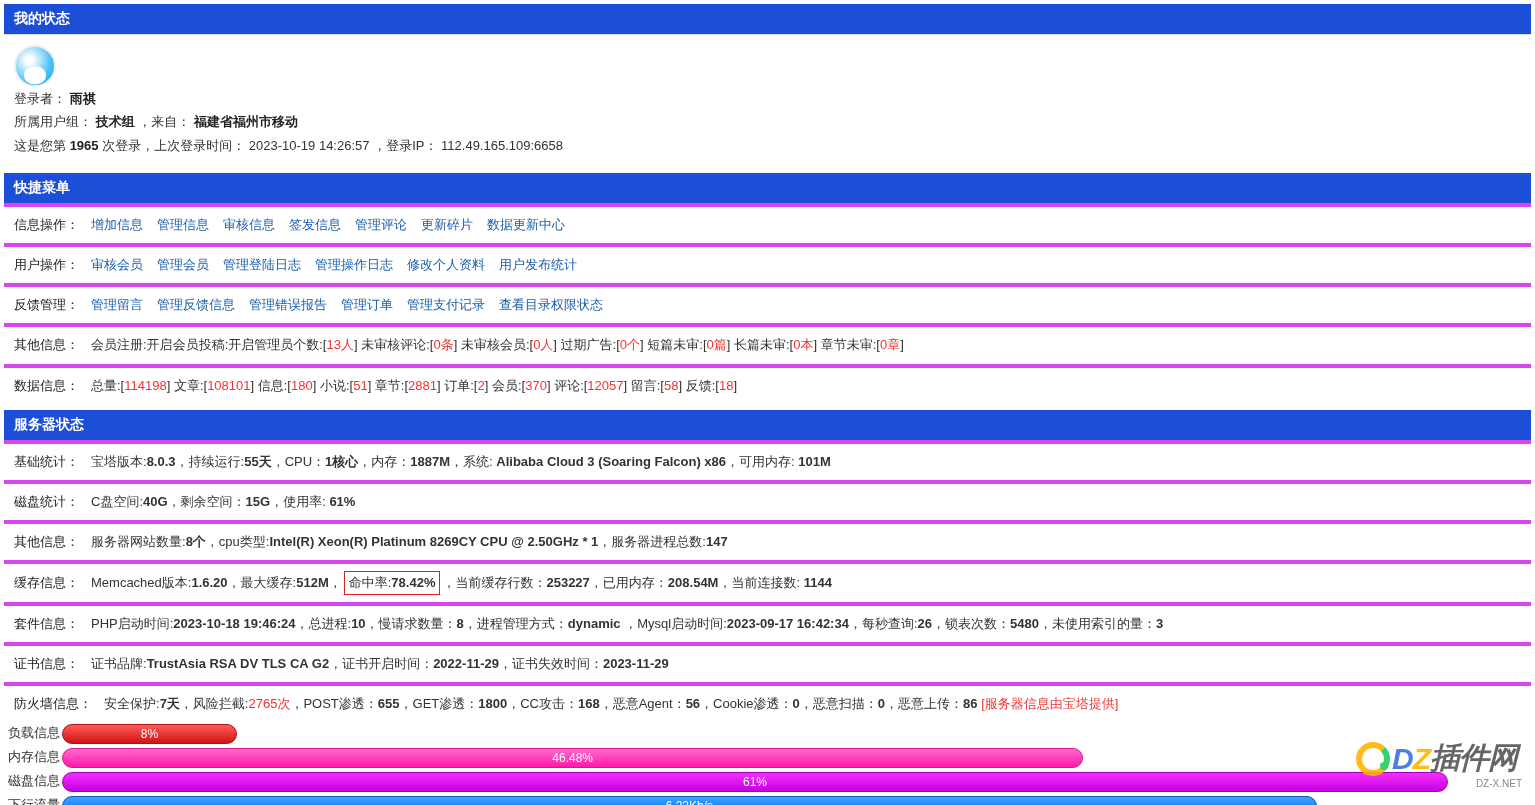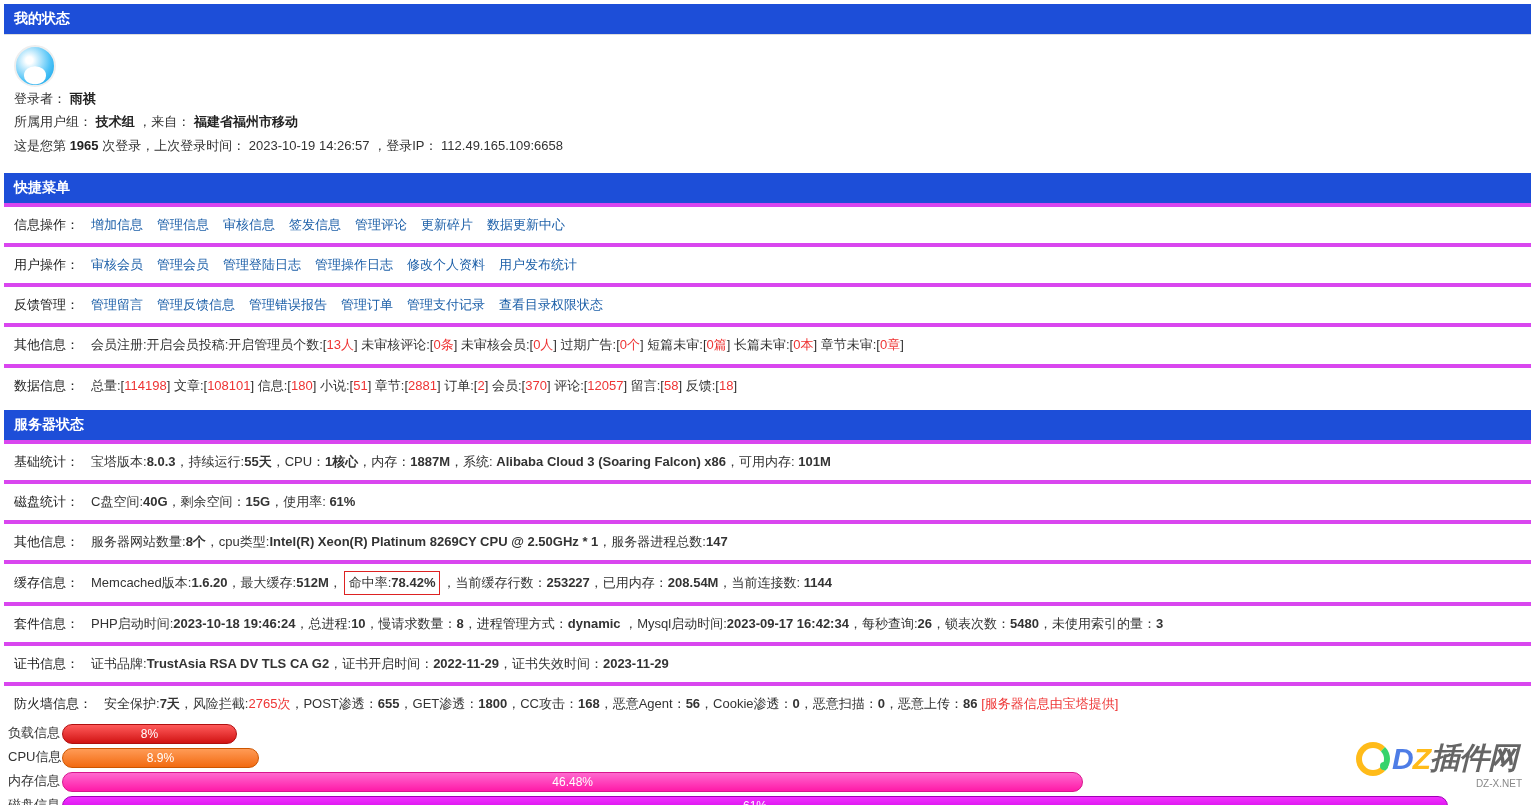--- a/index.html
+++ b/index.html
@@ -126,26 +126,20 @@
       </div>
     </div>
   <div id="bar-rows">
       <div class="bar-row">
         <div class="bar-label">负载信息</div>
         <div class="bar-track">
           <div class="bar-fill gradient-red" style="width: 12%;">8%</div>
         </div>
       </div>
       <div class="bar-row">
-        <div class="bar-label">CPU信息</div>
-        <div class="bar-track">
-          <div class="bar-fill gradient-orange" style="width: 13.5%;">8.9%</div>
-        </div>
-      </div>
-      <div class="bar-row">
         <div class="bar-label">内存信息</div>
         <div class="bar-track">
           <div class="bar-fill gradient-pink" style="width: 70%;">46.48%</div>
         </div>
       </div>
       <div class="bar-row">
         <div class="bar-label">磁盘信息</div>
         <div class="bar-track">
           <div class="bar-fill gradient-magenta" style="width: 95%;">61%</div>
         </div>

